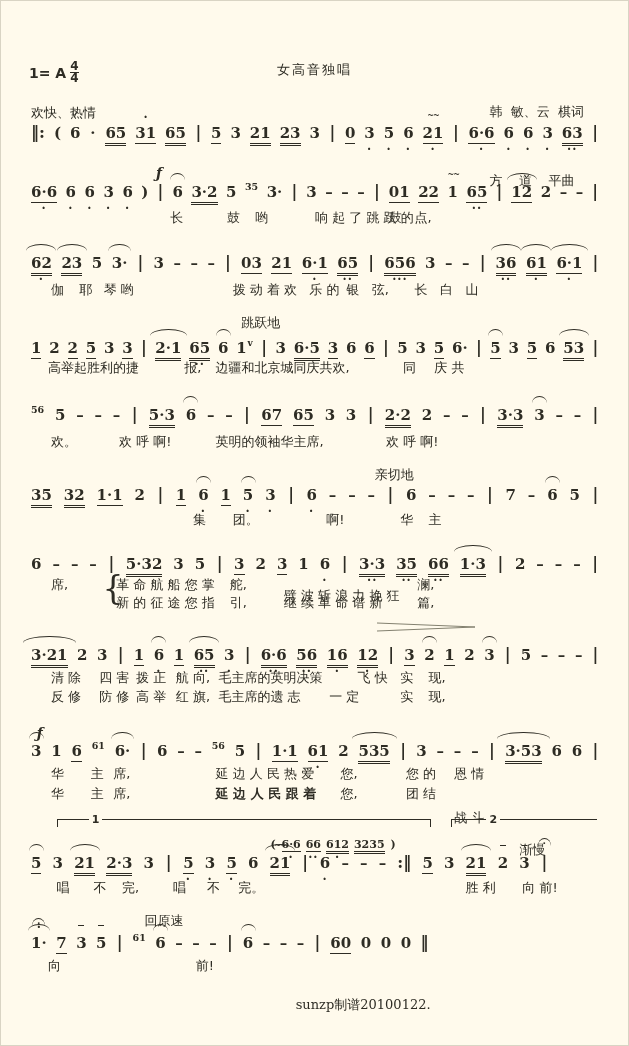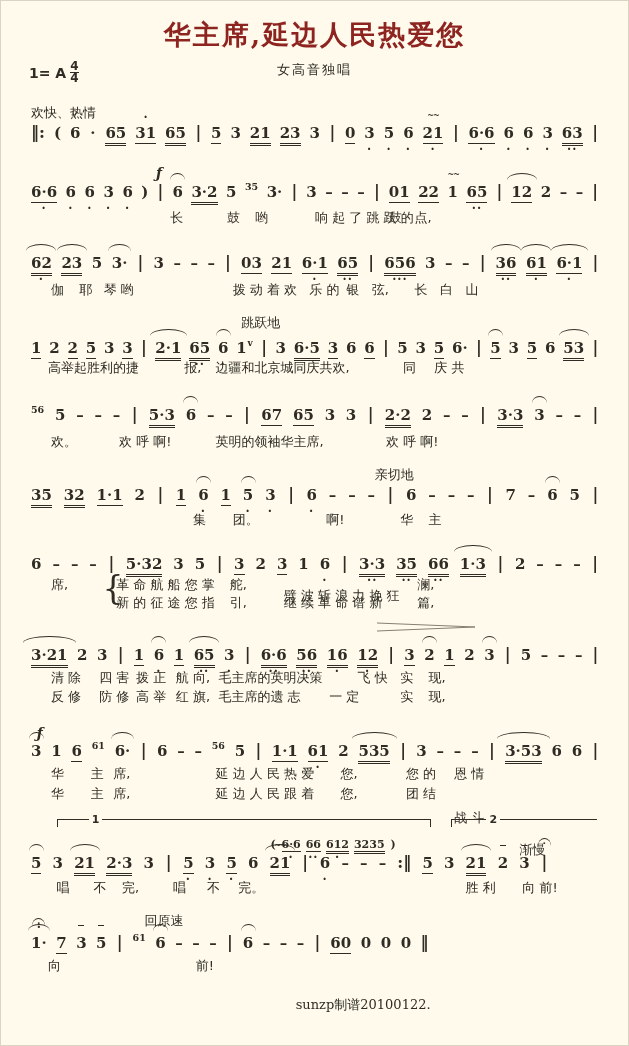--- a/index.html
+++ b/index.html
@@ -46,32 +46,35 @@
   .volta b{position:absolute;top:-7px;padding:0 3px;background:#fffaec;font-size:11px;font-weight:bold;}
   .smallnotes{position:absolute;display:inline-flex;gap:5px;align-items:baseline;
               font-family:"DejaVu Serif",serif;font-weight:bold;font-size:11px;}
   .brace{position:absolute;font-size:33px;font-weight:normal;line-height:33px;font-family:"DejaVu Serif",serif;}
   .hairpin{position:absolute;}
 </style>
 </head>
 <body>
 
 <div class="page">
-  <h1 class="title">华主席,延边人民热爱您</h1>
 
   <div class="keysig">
     <span>1= A</span>
     <span class="frac">
       <i>4</i>
       <i class="fb">4</i>
     </span>
   </div>
 
   <div class="subtitle">女高音独唱</div>
 
+  <div class="credits">
+    <div>韩  敏、云  棋词</div>
+    <div>方    道    平曲</div>
+  </div>
 
   <div id="score">
       <div class="system" style="top: 122px;">
         <div class="mark" style="left: 0%; top: -19px;">欢快、热情</div>
         <div class="notes">
           <span class="tok bar"><span class="c">‖:</span></span>
           <span class="tok"><span class="c">(</span></span>
           <span class="tok"><span class="c">6</span><i class="m ac">&gt;</i></span>
           <span class="tok"><span class="c">·</span></span>
           <span class="tok u2"><span class="c">65</span></span>
@@ -427,21 +430,21 @@
           <span style="left: 14.5%;">席,</span>
           <span style="left: 32.5%;">延 边 人 民 热 爱</span>
           <span style="left: 54.5%;">您,</span>
           <span style="left: 66%;">您 的</span>
           <span style="left: 74.5%;">恩 情</span>
         </div>
         <div class="lyr" style="top: 44px;">
           <span style="left: 3.5%;">华</span>
           <span style="left: 10.5%;">主</span>
           <span style="left: 14.5%;">席,</span>
-          <span style="left: 32.5%;">延 边 人 民 跟 着</span>
+          <span style="left: 32.5%; font-weight: bold;">延 边 人 民 跟 着</span>
           <span style="left: 54.5%;">您,</span>
           <span style="left: 66%;">团 结</span>
           <span style="left: 74.5%; margin-top: 24px;">战 斗</span>
         </div>
       </div>
       <div class="system" style="top: 852px;">
         <div class="volta lt rt" style="left: 4.5%; width: 65.5%; top: -34px;">
           <b style="left: 8.39695%;">1</b>
         </div>
         <div class="volta lt" style="left: 74%; width: 25.5%; top: -34px;">

